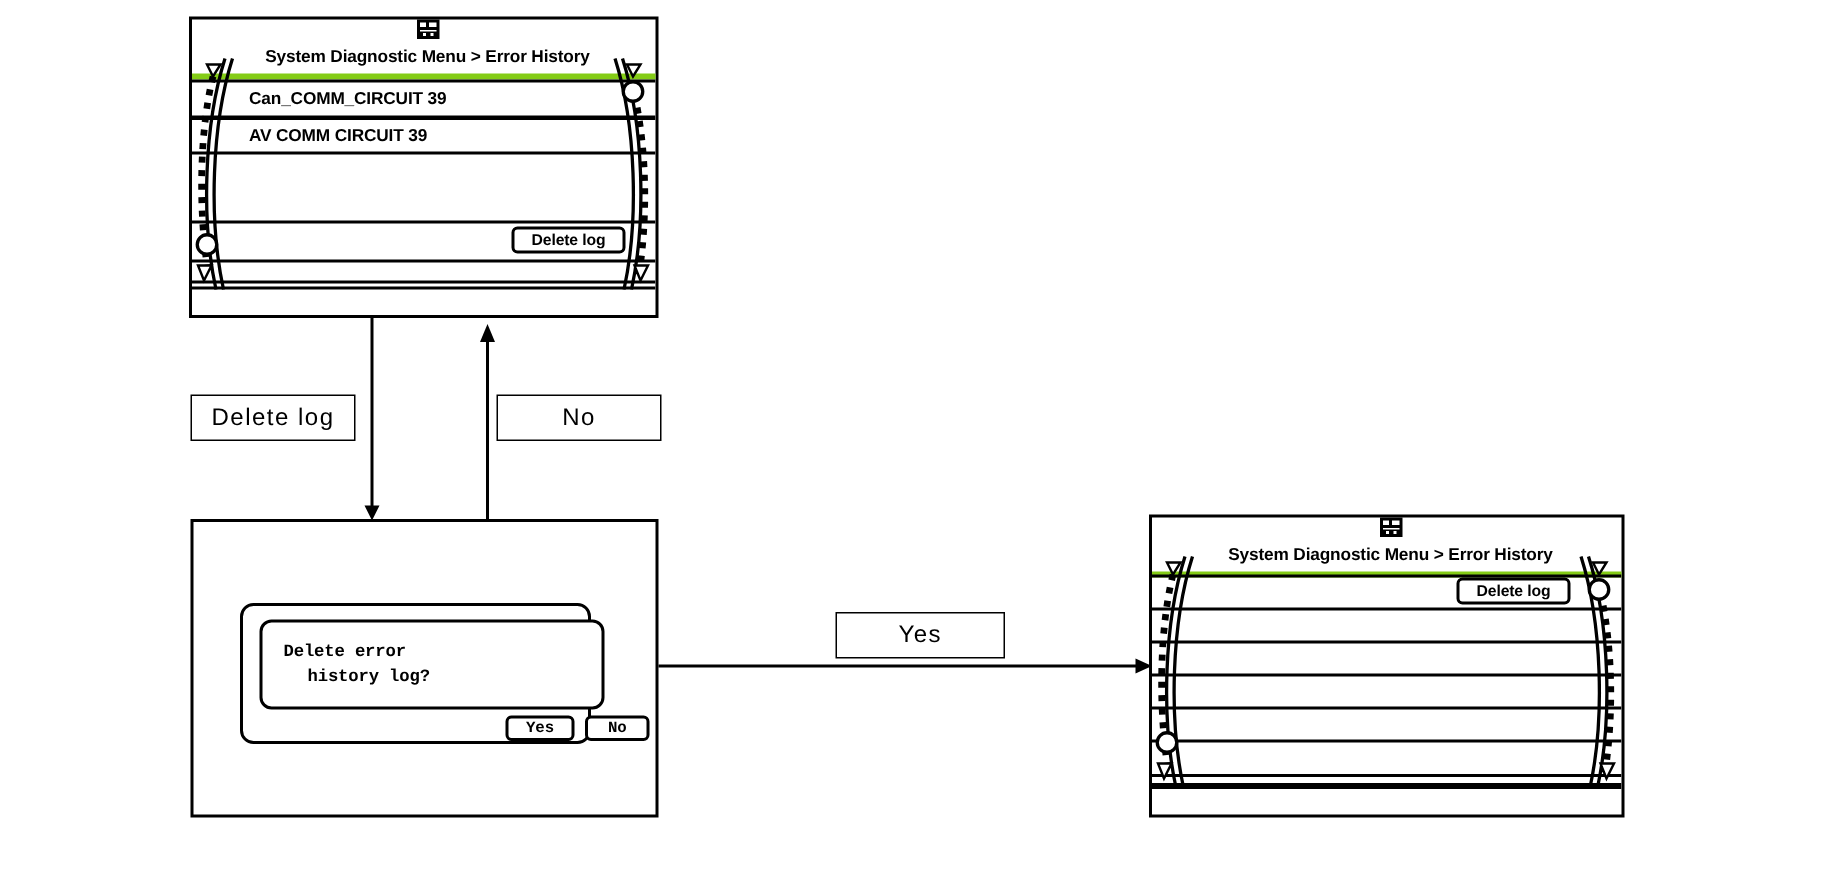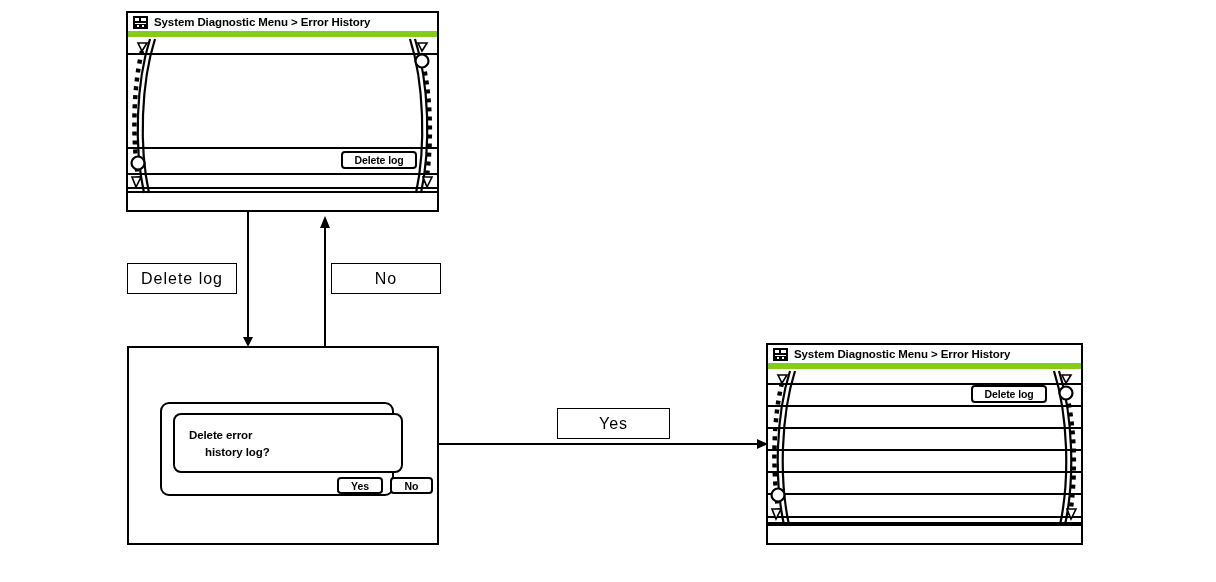--- a/index.html
+++ b/index.html
@@ -2,23 +2,23 @@
 <html><head>
 <meta charset="utf-8">
 <style>
   html,body{margin:0;padding:0;background:#ffffff;}
   body{width:1216px;height:582px;position:relative;overflow:hidden;
        font-family:"Liberation Sans",sans-serif;color:#000;}
   .stage{position:absolute;left:0;top:0;width:1216px;height:582px;}
 
   
   .device{position:absolute;border:2px solid #000;background:#fff;box-sizing:border-box;}
-  .titlebar{position:absolute;left:0;top:0;right:0;height:24px;
-            border-bottom:6px solid #84cc16;box-sizing:border-box;
-            display:flex;align-items:center;gap:6px;padding-left:5px;}
+  .titlebar{position:absolute;left:0;top:0;right:0;height:40px;
+            border-bottom:4px solid #84cc16;box-sizing:border-box;
+            display:flex;align-items:center;gap:6px;padding-left:5px;flex-direction:column;}
   .tb-icon{width:15px;height:13px;position:relative;background:#000;flex:none;}
   .tb-icon i{position:absolute;background:#fff;display:block;}
   .tb-icon i:nth-child(1){left:2px;top:2px;width:4px;height:3px;}
   .tb-icon i:nth-child(2){left:8px;top:2px;width:5px;height:3px;}
   .tb-icon i:nth-child(3){left:2px;top:7px;width:11px;height:1px;}
   .tb-icon i:nth-child(4){left:4px;top:9px;width:2px;height:2px;}
   .tb-icon i:nth-child(5){left:9px;top:9px;width:2px;height:2px;}
   .tb-title{font-size:11.5px;font-weight:bold;letter-spacing:-0.1px;white-space:nowrap;}
 
   .screenbody{position:absolute;left:0;top:24px;right:0;bottom:0;overflow:hidden;}
@@ -72,20 +72,26 @@
           <i></i>
           <i></i>
       </span>
       <span class="tb-title">System Diagnostic Menu &gt; Error History</span>
     </div>
 
     <div class="screenbody">
 
       <div class="rows">
         <div class="row" style="top:0px;height:18px;"></div>
+        <div class="row" style="top:18px;height:25px;border-bottom-width:3px;">
+          <span class="row-label">Can_COMM_CIRCUIT 39</span>
+        </div>
+        <div class="row" style="top:43px;height:23px;">
+          <span class="row-label">AV COMM CIRCUIT 39</span>
+        </div>
         <div class="row" style="top:89px;height:23px;">
           <span class="row-label"></span>
         </div>
         <div class="row" style="top:112px;height:26px;">
           <span class="row-label"></span>
         </div>
         <div class="row" style="top:138px;height:18px;"></div>
       </div>
 
       <div class="scr-btn" style="left:213px;top:114px;width:76px;height:18px;">Delete log</div>
@@ -111,21 +117,21 @@
           <circle cx="19" cy="24" r="6.5" fill="#fff" stroke="#000" stroke-width="2.2"></circle>
         </svg>
       </div>
 
       <div class="botstrip" style="height:23px;"></div>
     </div>
   </div>
 
   <div class="flowbox" style="left:127px;top:346px;width:312px;height:199px;">
 
-    <div class="dlg-outer" style="left:31px;top:54px;width:234px;height:94px;">
+    <div class="dlg-outer" style="left:31px;top:54px;width:234px;height:94px;font-family:Liberation Mono, monospace;">
       <div class="dlg-inner" style="left:11px;top:9px;width:230px;height:60px;">
         <div class="dlg-text" style="left:14px;top:12px;">Delete error</div>
         <div class="dlg-text" style="left:30px;top:29px;">history log?</div>
       </div>
       <div class="dlg-btn" style="left:175px;top:73px;width:46px;height:17px;">Yes</div>
       <div class="dlg-btn" style="left:228px;top:73px;width:43px;height:17px;">No</div>
     </div>
   </div>
 
   <div class="device" style="left:766px;top:343px;width:317px;height:202px;">

